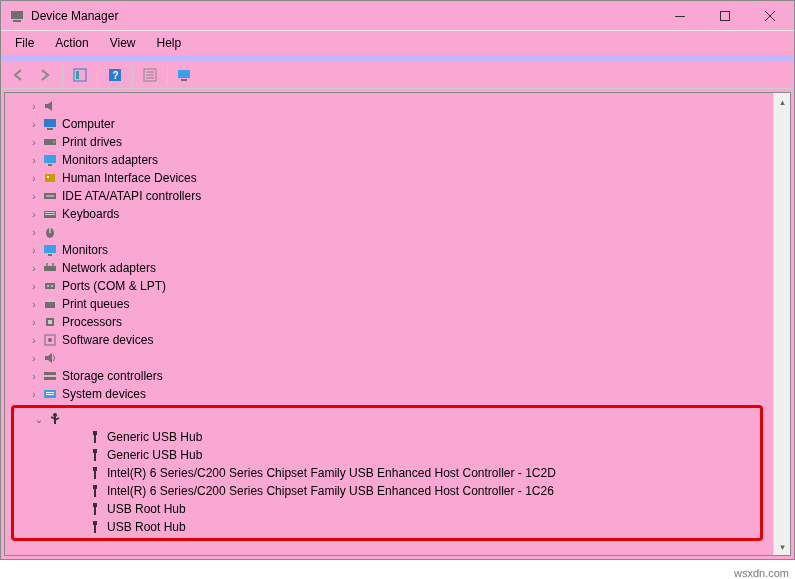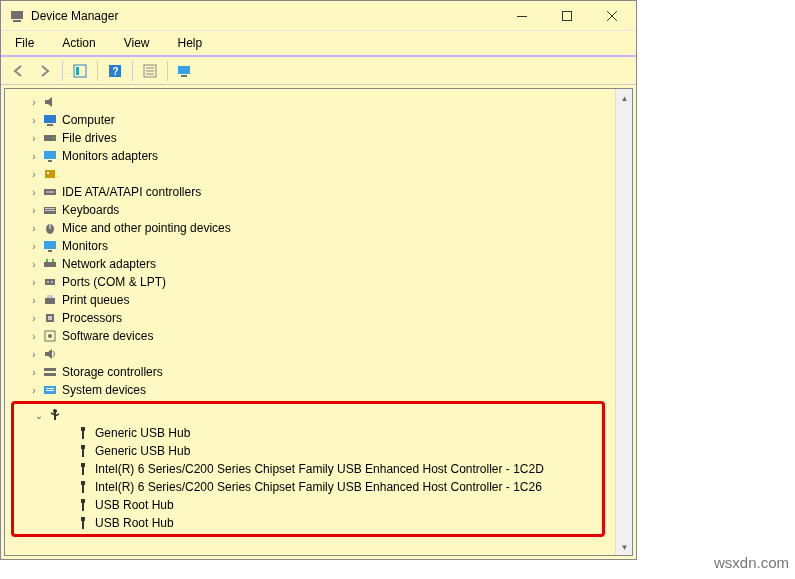--- a/index.html
+++ b/index.html
@@ -7,23 +7,23 @@
     font-family: "Segoe UI", Tahoma, sans-serif;
     font-size: 12px;
     background: #fff;
     width: 795px;
     height: 579px;
     overflow: hidden;
     position: relative;
   }
   .window {
     border: 1px solid #888;
-    width: 637px;
+    width: 795px;
     height: 560px;
-    background: #fef9c3;
+    background: #f9a8d4;
     display: flex;
     flex-direction: column;
   }
   .titlebar {
     display: flex;
     align-items: center;
     height: 30px;
     padding: 0 2px 0 8px;
     border-bottom: 1px solid #e5e5e5;
   }
@@ -35,24 +35,24 @@
   .titlebar .spacer { flex: 1; }
   .win-btn {
     width: 45px; height: 28px;
     display: inline-flex; align-items: center; justify-content: center;
     font-family: "Segoe UI Symbol", sans-serif;
     font-size: 11px;
     color: #333;
   }
   .menubar {
     display: flex;
-    gap: 12px;
+    gap: 5px;
     padding: 2px 6px;
     font-size: 12px;
-    border-bottom: 2px solid #c4b5fd;
+    border-bottom: 6px solid #c4b5fd;
   }
   .menubar .menu-item { padding: 3px 8px; }
   .toolbar {
     display: flex;
     align-items: center;
     gap: 2px;
     padding: 2px 6px;
     border-bottom: 1px solid #ccc;
     height: 28px;
   }
@@ -101,34 +101,34 @@
     display: inline-flex; align-items: center; justify-content: center;
     color: #666; font-size: 10px;
     margin-right: 1px;
   }
   .node .dev-icon {
     width: 16px; height: 16px;
     display: inline-flex; align-items: center; justify-content: center;
     margin-right: 4px;
   }
   .node .label { font-size: 12px; }
-  .children { padding-left: 8px; }
+  .children { padding-left: 20px; }
   .node.child { padding-left: 38px; }
   .node.child .chev { width: 14px; visibility: hidden; }
   .highlight {
     border: 3px solid #e30000;
     border-radius: 4px;
     padding: 2px 0;
     margin: 2px 8px 2px 2px;
   }
   .watermark {
     position: absolute;
     right: 6px;
-    bottom: 8px;
-    font-size: 15px;
+    bottom: 0;
+    font-size: 11px;
     color: #777;
   }
   
   .ic-blue { fill: #2b7cd3; }
   .ic-gray { fill: #6f6f6f; }
   .ic-dark { fill: #333; }
   .ic-teal { fill: #2aa; }
   .ic-gold { fill: #c90; }
 </style>
 </head>
@@ -236,40 +236,41 @@
             <span class="label">Computer</span>
           </div>
           <div class="node">
             <span class="chev">›</span>
             <span class="dev-icon">
               <svg width="14" height="14">
                 <rect x="1" y="4" width="12" height="6" class="ic-gray"></rect>
                 <circle cx="11" cy="7" r="1" fill="#4c4"></circle>
               </svg>
             </span>
-            <span class="label">File drives</span>
+            <span class="label">Print drives</span>
           </div>
           <div class="node">
             <span class="chev">›</span>
             <span class="dev-icon">
               <svg width="14" height="14">
                 <rect x="1" y="2" width="12" height="8" fill="#3aa0e8"></rect>
                 <rect x="5" y="11" width="4" height="2" class="ic-gray"></rect>
               </svg>
             </span>
             <span class="label">Monitors adapters</span>
           </div>
           <div class="node">
             <span class="chev">›</span>
             <span class="dev-icon">
               <svg width="14" height="14">
                 <rect x="2" y="3" width="10" height="8" class="ic-gold"></rect>
                 <rect x="4" y="5" width="2" height="2" fill="#fff"></rect>
               </svg>
             </span>
+            <span class="label">Human Interface Devices</span>
           </div>
           <div class="node">
             <span class="chev">›</span>
             <span class="dev-icon">
               <svg width="14" height="14">
                 <rect x="1" y="4" width="12" height="6" class="ic-gray"></rect>
                 <rect x="3" y="6" width="8" height="2" fill="#aaa"></rect>
               </svg>
             </span>
             <span class="label">IDE ATA/ATAPI controllers</span>
@@ -286,21 +287,20 @@
             <span class="label">Keyboards</span>
           </div>
           <div class="node">
             <span class="chev">›</span>
             <span class="dev-icon">
               <svg width="14" height="14">
                 <ellipse cx="7" cy="8" rx="4" ry="5" class="ic-gray"></ellipse>
                 <line x1="7" y1="3" x2="7" y2="8" stroke="#fff"></line>
               </svg>
             </span>
-            <span class="label">Mice and other pointing devices</span>
           </div>
           <div class="node">
             <span class="chev">›</span>
             <span class="dev-icon">
               <svg width="14" height="14">
                 <rect x="1" y="2" width="12" height="8" fill="#3aa0e8"></rect>
                 <rect x="5" y="11" width="4" height="2" class="ic-gray"></rect>
               </svg>
             </span>
             <span class="label">Monitors</span>

